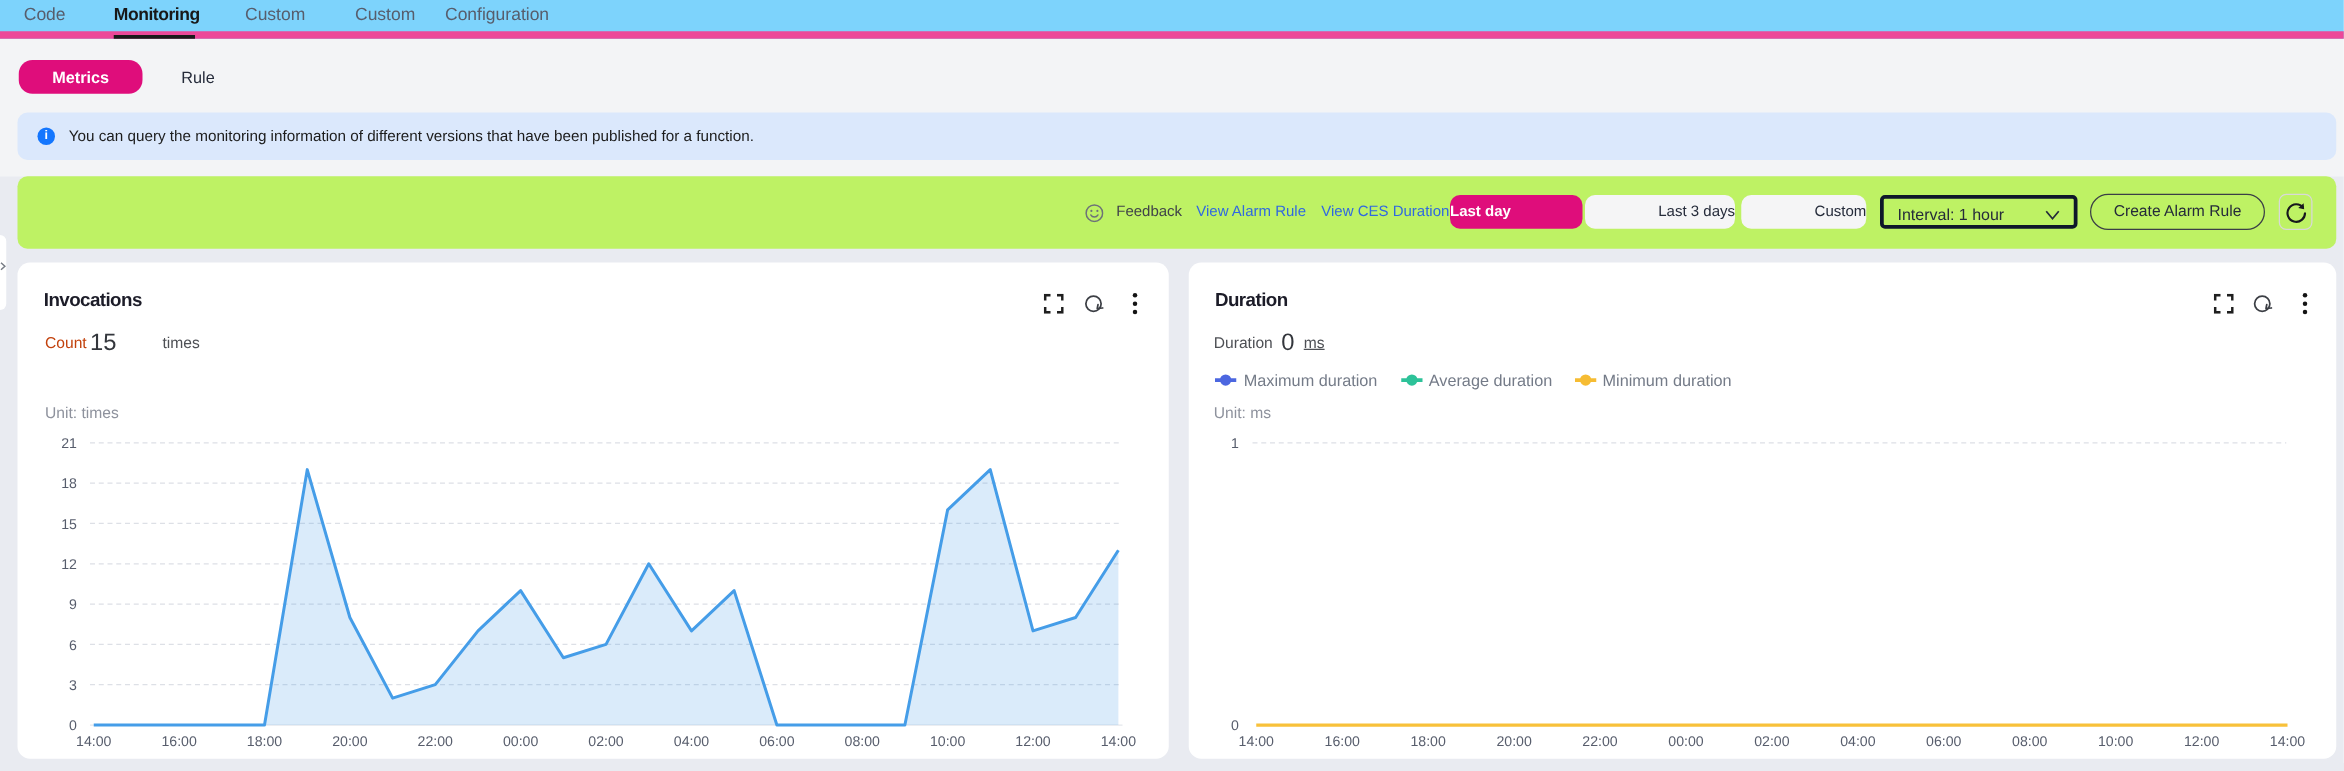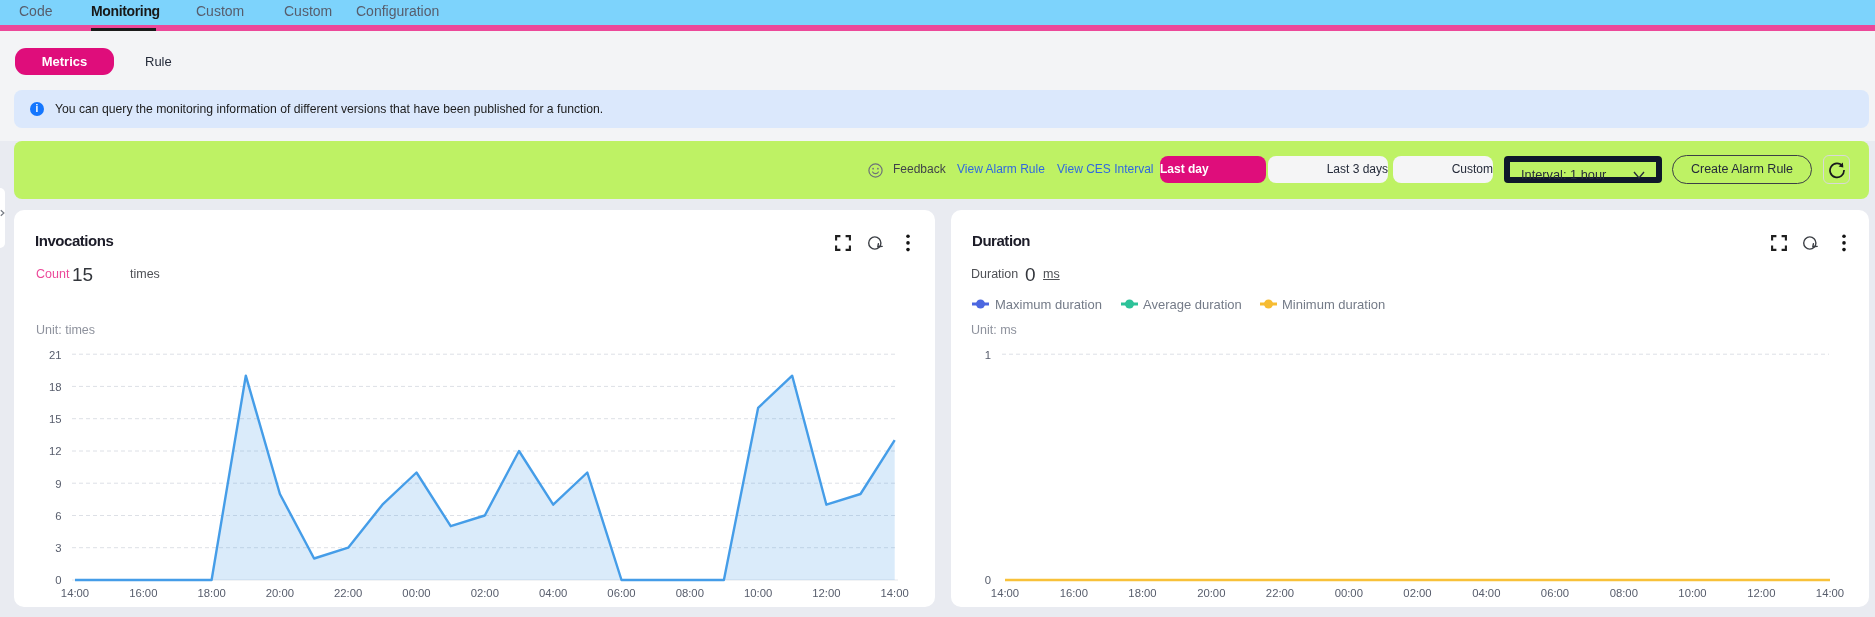--- a/index.html
+++ b/index.html
@@ -22,21 +22,21 @@
     border-radius:50%; color:#fff; font-size:10px; font-weight:bold; text-align:center; line-height:14px; }
   #bannertext { position:absolute; left:55px; top:102px; font-size:12.2px; color:#1c1c1c; line-height:15px; }
   #toolbar { position:absolute; left:14px; top:141px; width:1855px; height:58px; background:#bef264;
     border-radius:8px; }
   .tb { position:absolute; top:15px; height:27px; line-height:27px; font-size:12px; }
   #lastday { left:1146px; width:106px; background:#df0d7b; border-radius:8px; color:#fff;
     font-weight:bold; text-align:left; }
   #last3, #custom { background:#f5f5f6; border-radius:8px; color:#252b3a; text-align:right; }
   #last3 { left:1254px; width:120px; }
   #custom { left:1379px; width:100px; }
-  #intervalsel { left:1490px; width:158px; border:6px solid #0f172a; border-radius:4px;
+  #intervalsel { left:1490px; width:158px; border:3px solid #0f172a; border-radius:4px;
     color:#252b3a; padding-left:11px; line-height:25px; font-size:12.8px; }
   #createalarm { left:1658px; top:14px; width:140px; height:29px; border:1px solid #3b3f46;
     border-radius:15px; color:#252b3a; text-align:center; line-height:27px; font-size:12.5px; }
   #refreshbtn { left:1809px; top:14px; width:27px; height:29px; border:1px solid #d8d8d8;
     border-radius:6px; }
   .link { color:#3069e0; }
   .card { position:absolute; top:210px; height:397px; background:#fff; border-radius:10px; }
   #card1 { left:14px; width:921px; }
   #card2 { left:951px; width:918px; }
   .cardtitle { position:absolute; left:21px; top:22px; font-size:15px; font-weight:bold; color:#1c1c28; letter-spacing:-0.45px; }
@@ -65,21 +65,21 @@
 
 <div id="toolbar">
   <svg style="position:absolute; left:854px; top:22px;" width="15" height="15" viewBox="0 0 15 15">
     <circle cx="7.5" cy="7.5" r="6.6" fill="none" stroke="#6d7278" stroke-width="1.2"></circle>
     <circle cx="5.1" cy="5.7" r="0.85" fill="#6d7278"></circle>
     <circle cx="9.9" cy="5.7" r="0.85" fill="#6d7278"></circle>
     <path d="M4.6,8.9 A3.3 3.3 0 0 0 10.4,8.9" fill="none" stroke="#6d7278" stroke-width="1.1" stroke-linecap="round"></path>
   </svg>
   <span class="tb" style="left:879px; color:#404349;">Feedback</span>
   <span class="tb link" style="left:943px;">View Alarm Rule</span>
-  <span class="tb link" style="left:1043px;">View CES Interval</span>
+  <span class="tb link" style="left:1043px;">View CES Duration</span>
   <div class="tb" id="lastday">Last day</div>
   <div class="tb" id="last3">Last 3 days</div>
   <div class="tb" id="custom">Custom</div>
   <div class="tb" id="intervalsel">Interval: 1 hour
     <svg style="position:absolute; right:11px; top:8px;" width="12" height="10" viewBox="0 0 12 10">
       <polyline points="1,2 6,8 11,2" fill="none" stroke="#252b3a" stroke-width="1.4"></polyline>
     </svg>
   </div>
   <div class="tb" id="createalarm">Create Alarm Rule</div>
   <div class="tb" id="refreshbtn">
@@ -90,21 +90,21 @@
   </div>
 </div>
 
 <div id="handle"></div>
 <svg id="handlearrow" style="position:absolute;" width="5" height="8" viewBox="0 0 5 8">
     <polyline points="0.8,1.2 3.9,4 0.8,6.8" fill="none" stroke="#777c85" stroke-width="1.2"></polyline>
   </svg>
 
 <div class="card" id="card1">
   <div class="cardtitle">Invocations</div>
-  <span class="abs" style="left:22px; top:57px; font-size:12.5px; color:#ec4899; line-height:14px;">Count</span>
+  <span class="abs" style="left:22px; top:57px; font-size:12.5px; color:#c2410c; line-height:14px;">Count</span>
   <span class="abs" style="left:58px; top:54px; font-size:19px; color:#33363c; line-height:21px;">15</span>
   <span class="abs" style="left:96px; top:57px; font-size:12.5px; color:#4e5055; line-height:14px;margin-left:20px;">times</span>
   <svg class="cicons" style="left:821px;" viewBox="0 0 16 16">
       <g fill="none" stroke="#1f1f1f" stroke-width="2.1">
         <path d="M1.1,5.4 L1.1,1.1 L5.4,1.1"></path>
         <path d="M10.6,1.1 L14.9,1.1 L14.9,5.4"></path>
         <path d="M14.9,10.6 L14.9,14.9 L10.6,14.9"></path>
         <path d="M5.4,14.9 L1.1,14.9 L1.1,10.6"></path>
       </g>
     </svg>

